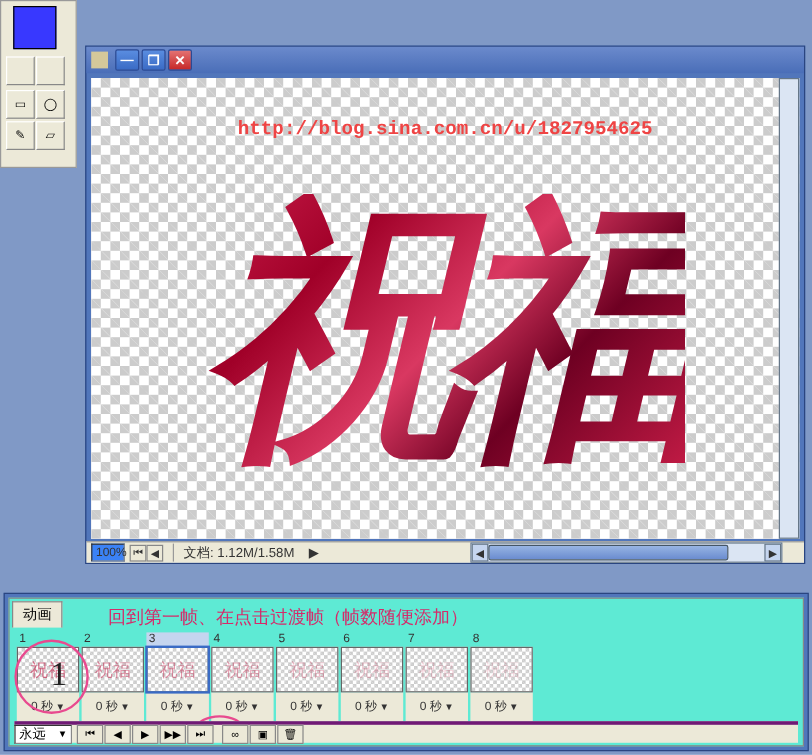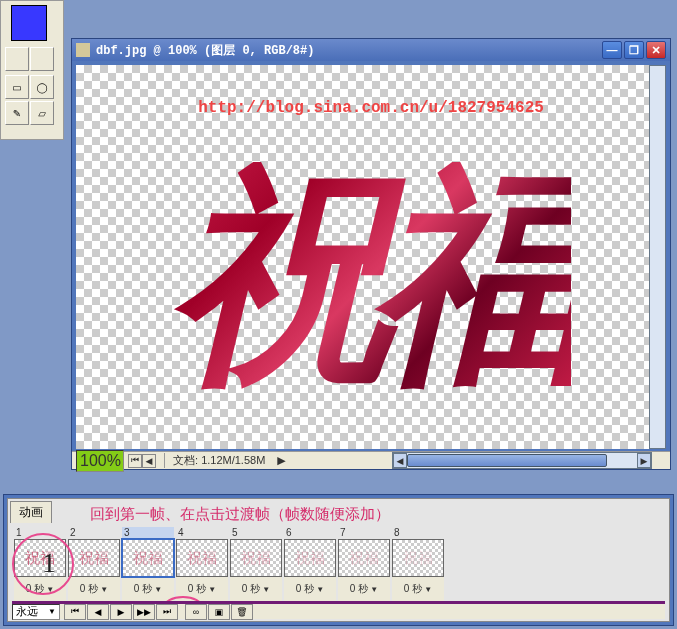--- a/index.html
+++ b/index.html
@@ -26,33 +26,33 @@
 .doc-canvas-area { position: absolute; left: 4px; top: 26px; right: 4px; bottom: 20px; background: #fff; }
 .transparency-bg { position: absolute; inset: 0; background-image:
   linear-gradient(45deg,#ccc 25%,transparent 25%,transparent 75%,#ccc 75%),
   linear-gradient(45deg,#ccc 25%,transparent 25%,transparent 75%,#ccc 75%);
   background-size: 16px 16px; background-position: 0 0, 8px 8px; background-color: #fff; }
 .watermark-url { position: absolute; top: 34px; left: 0; right: 0; text-align: center; color: #ef4444; font-family: "Courier New", monospace; font-size: 16px; font-weight: bold; }
 .calligraphy { position: absolute; top: 50px; left: 0; right: 0; bottom: 10px; display: flex; align-items: center; justify-content: center; }
 .calligraphy span { font-family: "STXingkai","KaiTi",serif; font-size: 220px; font-style: italic; font-weight: bold; background: linear-gradient(135deg,#ca1d4a 0%,#a00028 25%,#d93861 50%,#6e0022 70%,#c21b45 100%); -webkit-background-clip: text; background-clip: text; color: transparent; letter-spacing: -20px; line-height: 1; transform: scaleY(1.05); }
 
 .doc-statusbar { position: absolute; left: 0; right: 0; bottom: 0; height: 18px; background: #ece9d8; display: flex; align-items: center; font-size: 11px; color: #333; border-top: 1px solid #999; }
-.zoom-box { width: 48px; padding: 1px 3px; background: #84cc16; border: 1px inset #888; margin: 0 4px; font-size: 16px; }
+.zoom-box { width: 28px; padding: 1px 3px; background: #3b82f6; border: 1px inset #888; margin: 0 4px; font-size: 10px; }
 .nav-arrows { display: flex; margin-right: 8px; }
 .nav-arrows div { width: 14px; height: 14px; border: 1px solid #888; background: #ece9d8; font-size: 9px; display: flex; align-items: center; justify-content: center; }
 .doc-info { padding: 0 8px; border-left: 1px solid #999; }
 .hscroll { position: absolute; right: 18px; bottom: 0; left: 320px; height: 17px; background: #dbe5f3; border: 1px solid #678; }
 .hscroll-thumb { position: absolute; left: 14px; top: 1px; width: 200px; height: 13px; background: linear-gradient(#97b4e3,#6a8cd0); border: 1px solid #456; border-radius: 2px; }
 .hscroll-btn { position: absolute; top: 0; width: 14px; height: 15px; background: #c5d5ef; border: 1px solid #678; font-size: 9px; display: flex; align-items: center; justify-content: center; }
 .hscroll-btn.l { left: 0; } .hscroll-btn.r { right: 0; }
 .vscroll { position: absolute; right: 4px; top: 26px; bottom: 20px; width: 17px; background: #dbe5f3; border: 1px solid #678; }
 
 
 .anim-panel { position: absolute; left: 3px; top: 494px; width: 671px; height: 132px; background: #5176bb; border: 1px solid #2a4580; }
-.anim-body { position: absolute; left: 3px; top: 3px; right: 3px; bottom: 3px; background: #e5e5e5; border: 1px solid #888; }
+.anim-body { position: absolute; left: 3px; top: 3px; right: 3px; bottom: 3px; background: #5eead4; border: 1px solid #888; }
 .anim-tab { position: absolute; left: 2px; top: 2px; padding: 2px 8px; background: #ece9d8; border: 1px solid #888; border-bottom: none; font-size: 12px; }
 .annotation { position: absolute; left: 82px; top: 6px; color: #d52b6a; font-size: 15px; font-family: SimSun; }
 
 .frames-strip { position: absolute; left: 6px; top: 28px; right: 6px; height: 66px; display: flex; gap: 2px; align-items: flex-start; }
 .frame { width: 52px; display: flex; flex-direction: column; }
 .frame-num { height: 12px; font-size: 10px; color: #333; padding-left: 2px; }
 .frame-thumb { width: 52px; height: 38px; border: 1px solid #666; background-image:
   linear-gradient(45deg,#ccc 25%,transparent 25%,transparent 75%,#ccc 75%),
   linear-gradient(45deg,#ccc 25%,transparent 25%,transparent 75%,#ccc 75%);
   background-size: 6px 6px; background-position: 0 0, 3px 3px; background-color: #fff;
@@ -88,21 +88,20 @@
   </div>
   <div class="palette-third-row">
     <div class="palette-btn">✎</div>
     <div class="palette-btn">▱</div>
   </div>
 </div>
 
 <div class="doc-window">
   <div class="doc-titlebar">
     <div class="doc-icon"></div>
-    <span class="title-text">dbf.jpg @ 100% (图层 0, RGB/8#)</span>
     <div class="winctrls">
       <div class="winbtn">—</div>
       <div class="winbtn">❐</div>
       <div class="winbtn close">✕</div>
     </div>
   </div>
 
   <div class="doc-canvas-area">
     <div class="transparency-bg"></div>
     <div class="watermark-url">http://blog.sina.com.cn/u/1827954625</div>

